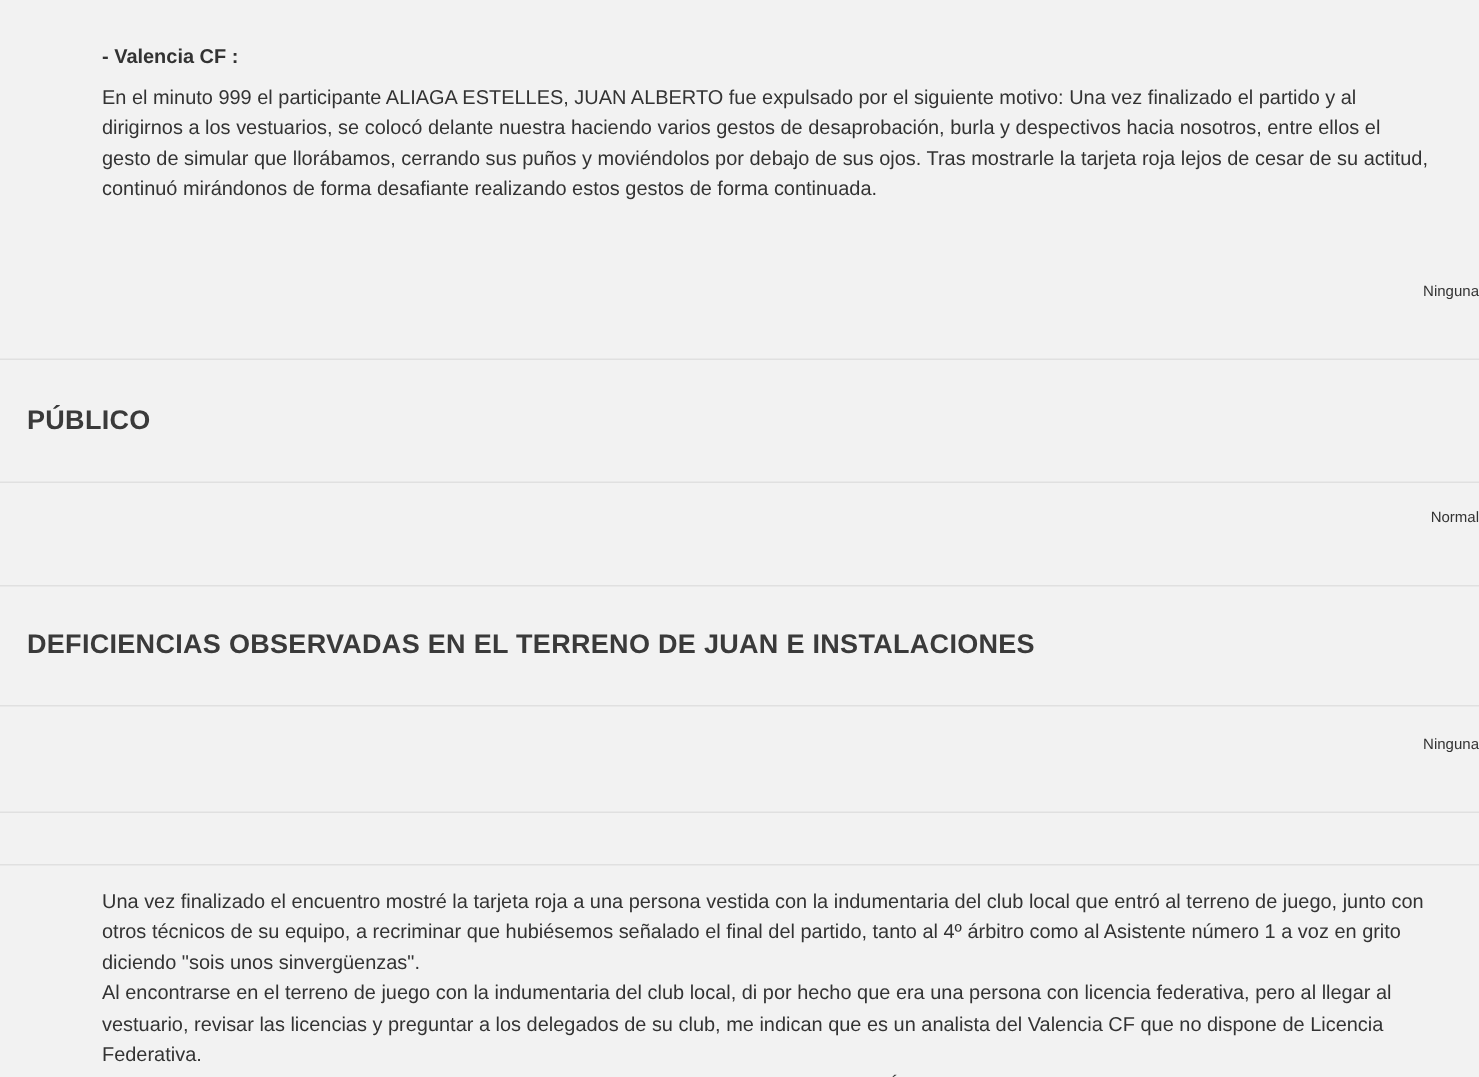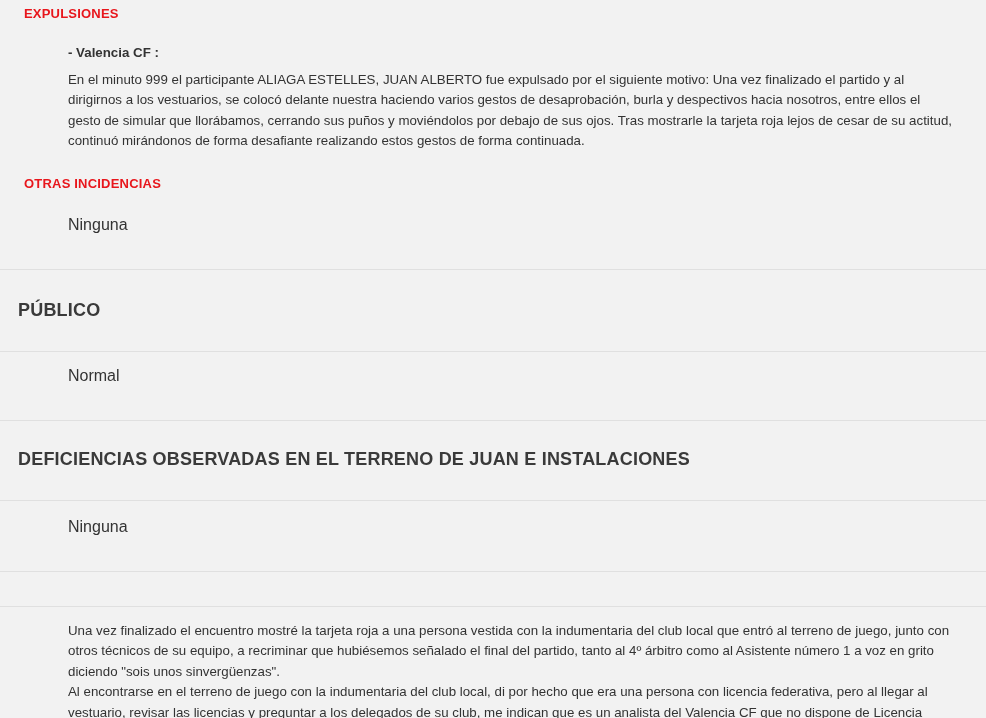--- a/index.html
+++ b/index.html
@@ -55,51 +55,49 @@
     color: #333333;
     padding-left: 68px;
     padding-right: 30px;
     margin: 0;
   }
   .body-text .strong {
     font-weight: bold;
     color: #333;
   }
   .indent-small {
-    padding-left: 68px;
-    font-size: 16px;
+    font-size: 10px;
     line-height: 20px;
     color: #333333;
+    text-align: right;
   }
   .sp6 { height: 6px; }
   .sp14 { height: 14px; }
   .sp16 { height: 16px; }
   .sp18 { height: 18px; }
   .sp22 { height: 22px; }
   .sp24 { height: 24px; }
   .sp34 { height: 34px; }
 </style>
 </head>
 <body>
 
 <div class="page">
 
   <div class="sp6"></div>
-  <div class="sub-head">EXPULSIONES</div>
   <div class="sp22"></div>
 
   <div class="body-text">
     <span class="strong">- Valencia CF :</span>
   </div>
   <div class="sp6"></div>
   <div class="body-text">En el minuto 999 el participante ALIAGA ESTELLES, JUAN ALBERTO fue expulsado por el siguiente motivo: Una vez finalizado el partido y al dirigirnos a los vestuarios, se colocó delante nuestra haciendo varios gestos de desaprobación, burla y despectivos hacia nosotros, entre ellos el gesto de simular que llorábamos, cerrando sus puños y moviéndolos por debajo de sus ojos. Tras mostrarle la tarjeta roja lejos de cesar de su actitud, continuó mirándonos de forma desafiante realizando estos gestos de forma continuada.</div>
 
   <div class="sp24"></div>
 
-  <div class="sub-head">OTRAS INCIDENCIAS</div>
   <div class="sp24"></div>
   <div class="indent-small">Ninguna</div>
 
   <div class="sp34"></div>
   <div class="rule"></div>
   <div class="sp18"></div>
 
   <div class="big-head">PÚBLICO</div>
   <div class="sp18"></div>
   <div class="rule"></div>

